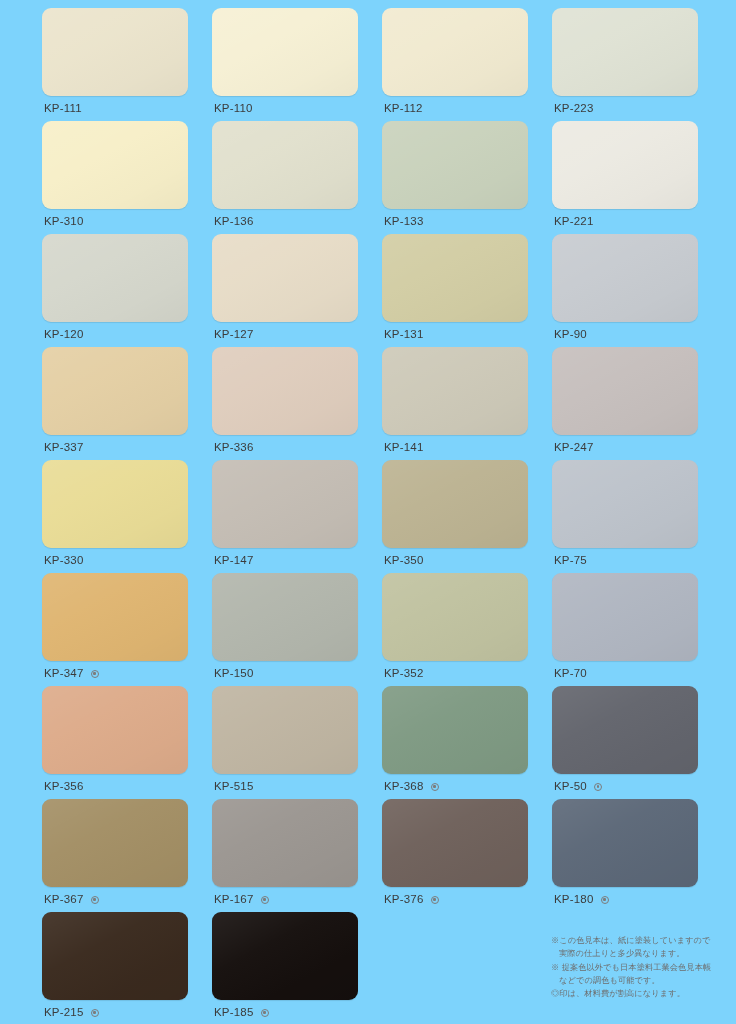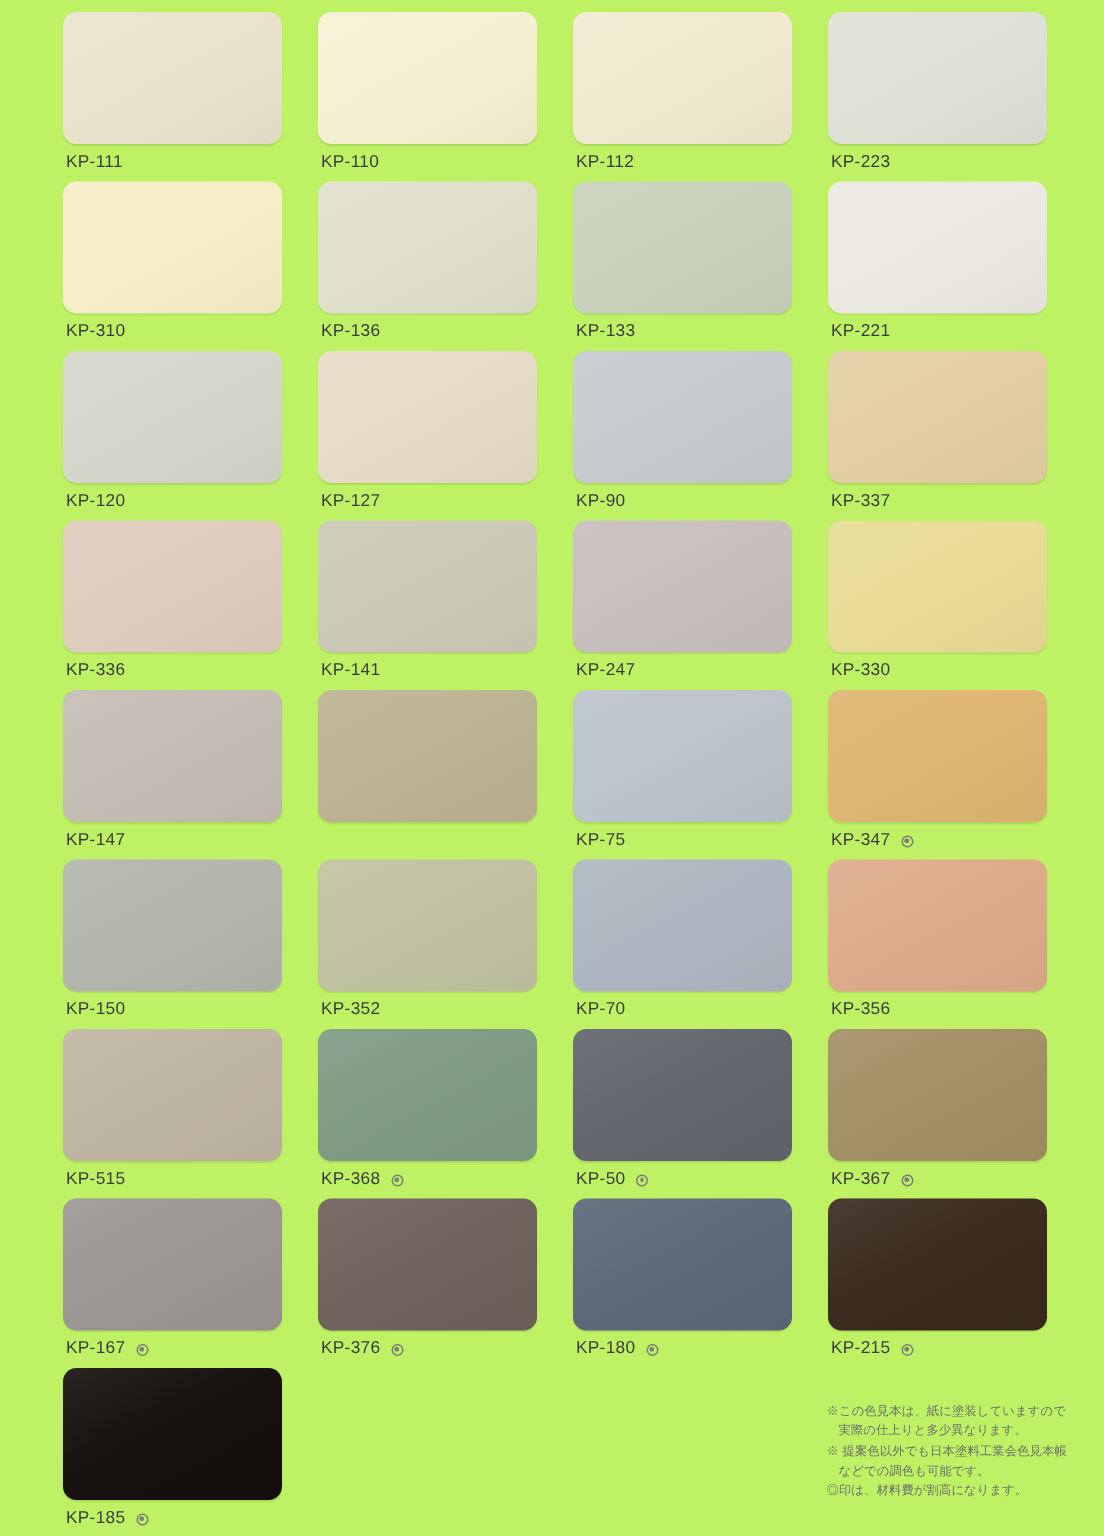--- a/index.html
+++ b/index.html
@@ -14,21 +14,21 @@
     overflow: hidden;
     font-family: "Liberation Sans", "DejaVu Sans", sans-serif;
     color: #3a3a3a;
     -webkit-font-smoothing: antialiased;
   }
 
   #sheet {
     position: relative;
     width: 736px;
     height: 1024px;
-    background: #bef264;
+    background: #7dd3fc;
   }
 
   
   #swatch-grid {
     position: absolute;
     left: 42px;
     top: 8px;
     width: 654px;
     display: grid;
     grid-template-columns: repeat(4, 146px);
@@ -179,20 +179,26 @@
           <span class="swatch-label">KP-120</span>
         </div>
       </div>
       <div class="swatch-cell">
         <div class="swatch-chip" style="background: rgb(231, 220, 199);"></div>
         <div class="swatch-caption">
           <span class="swatch-label">KP-127</span>
         </div>
       </div>
       <div class="swatch-cell">
+        <div class="swatch-chip" style="background: rgb(210, 205, 164);"></div>
+        <div class="swatch-caption">
+          <span class="swatch-label">KP-131</span>
+        </div>
+      </div>
+      <div class="swatch-cell">
         <div class="swatch-chip" style="background: rgb(199, 203, 208);"></div>
         <div class="swatch-caption">
           <span class="swatch-label">KP-90</span>
         </div>
       </div>
       <div class="swatch-cell">
         <div class="swatch-chip" style="background: rgb(228, 207, 164);"></div>
         <div class="swatch-caption">
           <span class="swatch-label">KP-337</span>
         </div>
@@ -222,20 +228,23 @@
         </div>
       </div>
       <div class="swatch-cell">
         <div class="swatch-chip" style="background: rgb(196, 189, 180);"></div>
         <div class="swatch-caption">
           <span class="swatch-label">KP-147</span>
         </div>
       </div>
       <div class="swatch-cell">
         <div class="swatch-chip" style="background: rgb(188, 179, 146);"></div>
+        <div class="swatch-caption">
+          <span class="swatch-label">KP-350</span>
+        </div>
       </div>
       <div class="swatch-cell">
         <div class="swatch-chip" style="background: rgb(189, 195, 203);"></div>
         <div class="swatch-caption">
           <span class="swatch-label">KP-75</span>
         </div>
       </div>
       <div class="swatch-cell">
         <div class="swatch-chip" style="background: rgb(223, 181, 113);"></div>
         <div class="swatch-caption">

